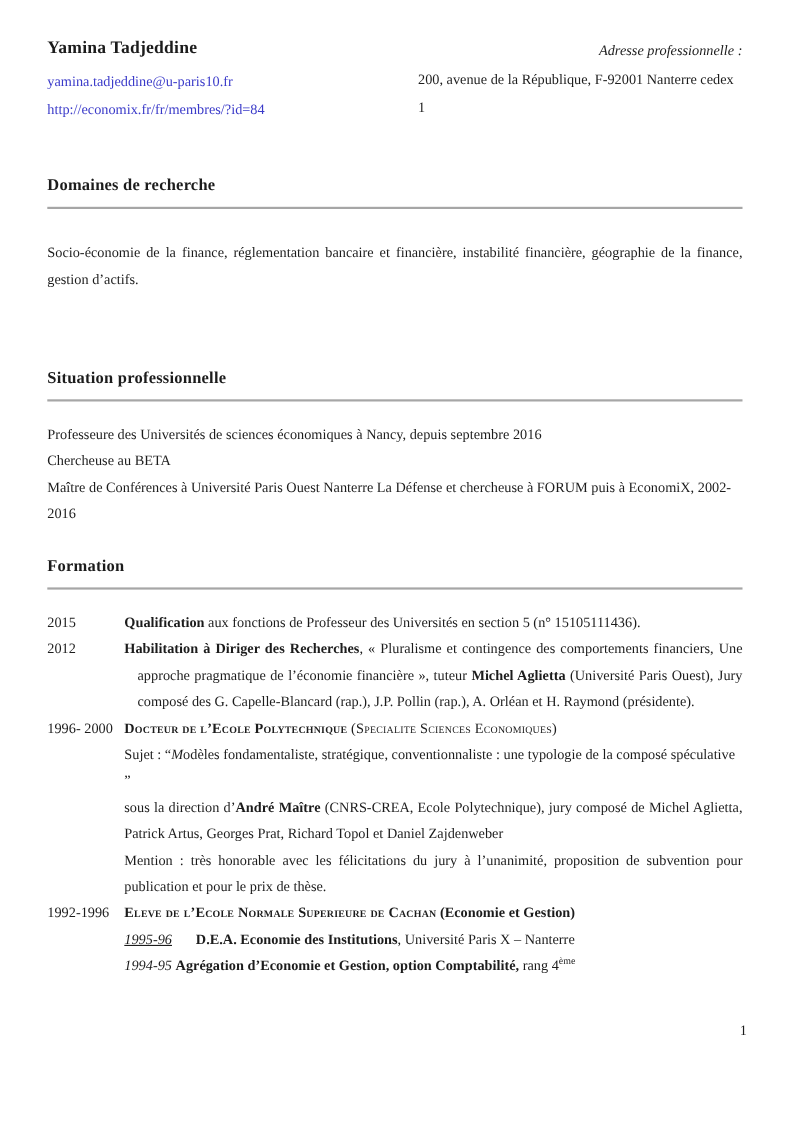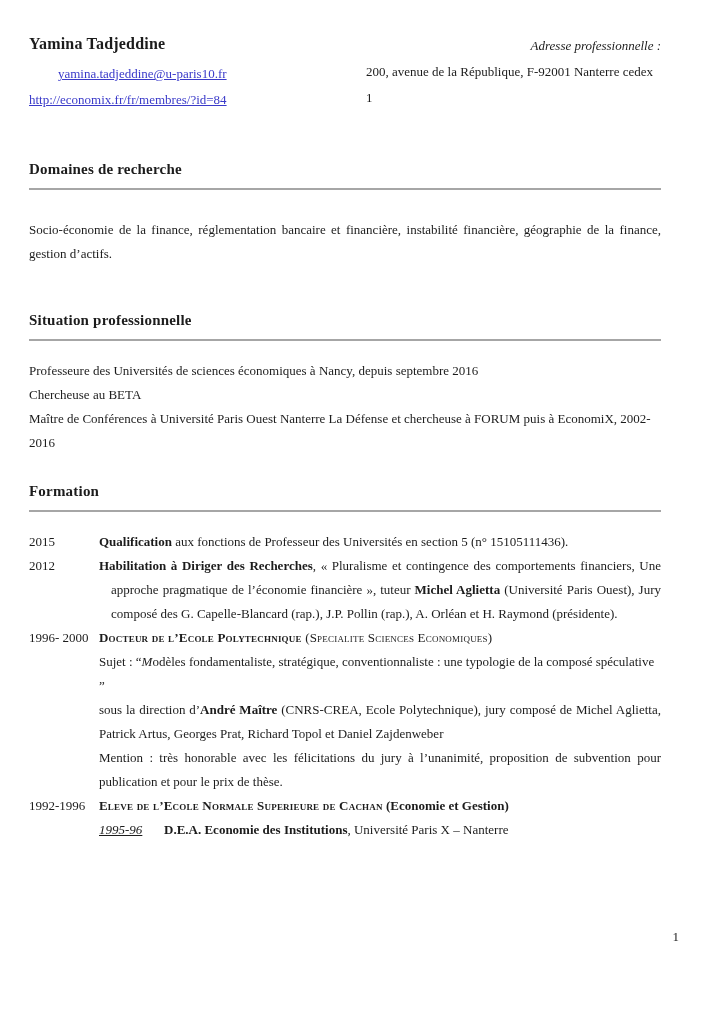--- a/index.html
+++ b/index.html
@@ -11,34 +11,34 @@
   html,body{background:#ffffff;}
   .page{
     position:relative;
     width:725px;height:1024px;
     background:#ffffff;
     overflow:hidden;
     font-family:"Liberation Serif","DejaVu Serif",serif;
     font-size:13px;line-height:24px;
     color:var(--text);
   }
-  .inner{position:absolute;left:29px;top:33px;width:632px;}
+  .inner{position:absolute;left:43px;top:33px;width:632px;}
 
   
   .header{display:flex;justify-content:space-between;align-items:flex-start;}
   .name{font-size:16px;font-weight:bold;line-height:22px;margin-bottom:6px;letter-spacing:.2px;}
-  .link{display:block;color:var(--link);text-decoration:underline;line-height:26px;cursor:pointer;text-align:right;}
+  .link{display:block;color:var(--link);line-height:26px;cursor:pointer;}
   .header-right{width:295px;line-height:26px;}
   .addr-label{font-style:italic;text-align:right;}
 
   
   .section-title{font-size:15px;font-weight:bold;line-height:20px;letter-spacing:.2px;}
   .rule{height:2px;background:var(--rule);margin-top:9px;}
   .sec-domaines{margin-top:46px;}
-  .sec-situation{margin-top:44px;font-family:Liberation Serif, serif;}
+  .sec-situation{margin-top:68px;font-family:Liberation Serif, serif;}
   .sec-formation{margin-top:26px;}
   .para{margin-top:28px;text-align:justify;}
   .sit-lines{margin-top:18px;}
 
   
   .entries{margin-top:18px;}
   .entry{display:flex;}
   .year{width:70px;flex:none;}
   .ebody{flex:1;min-width:0;}
   .hangjust{text-align:justify;padding-left:12px;text-indent:-12px;}
@@ -110,20 +110,21 @@
             <div class="just"><span>sous la direction d’</span><span class="b">André Maître</span><span> (CNRS-CREA, Ecole Polytechnique), jury composé de Michel Aglietta, Patrick Artus, Georges Prat, Richard Topol et Daniel Zajdenweber</span></div>
             <div class="just">Mention : très honorable avec les félicitations du jury à l’unanimité, proposition de subvention pour publication et pour le prix de thèse.</div>
           </div>
         </div>
 
         <div class="entry">
           <div class="year">1992-1996</div>
           <div class="ebody">
             <div><span class="b sc">Eleve de l’Ecole Normale Superieure de Cachan</span><span class="b"> (Economie et Gestion)</span></div>
             <div><span class="tabbed">1995-96</span><span class="b">D.E.A. Economie des Institutions</span><span>, Université Paris X – Nanterre</span></div>
+            <div><span class="subyear">1994-95</span> <span class="b">Agrégation d’Economie et Gestion, option Comptabilité,</span><span> rang 4</span><sup>ème</sup></div>
           </div>
         </div>
 
       </div>
     </div>
   </div>
 
   <div class="page-number">1</div>
 </div>
 

